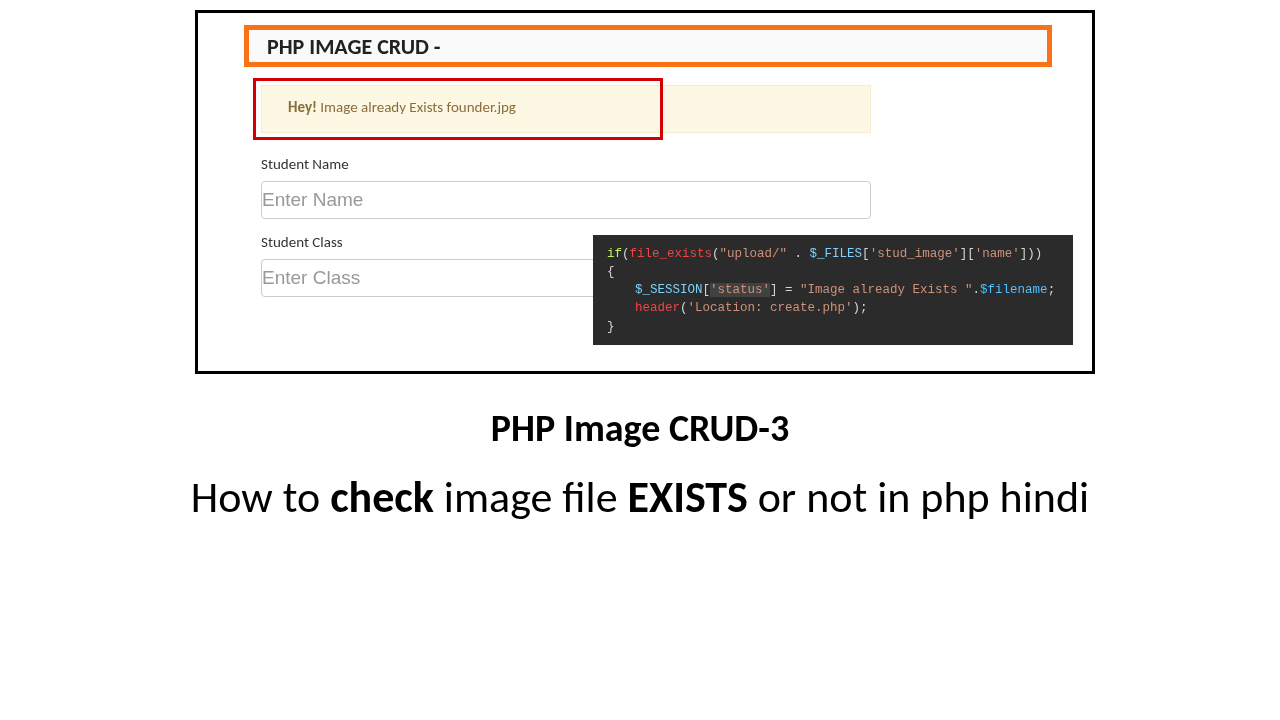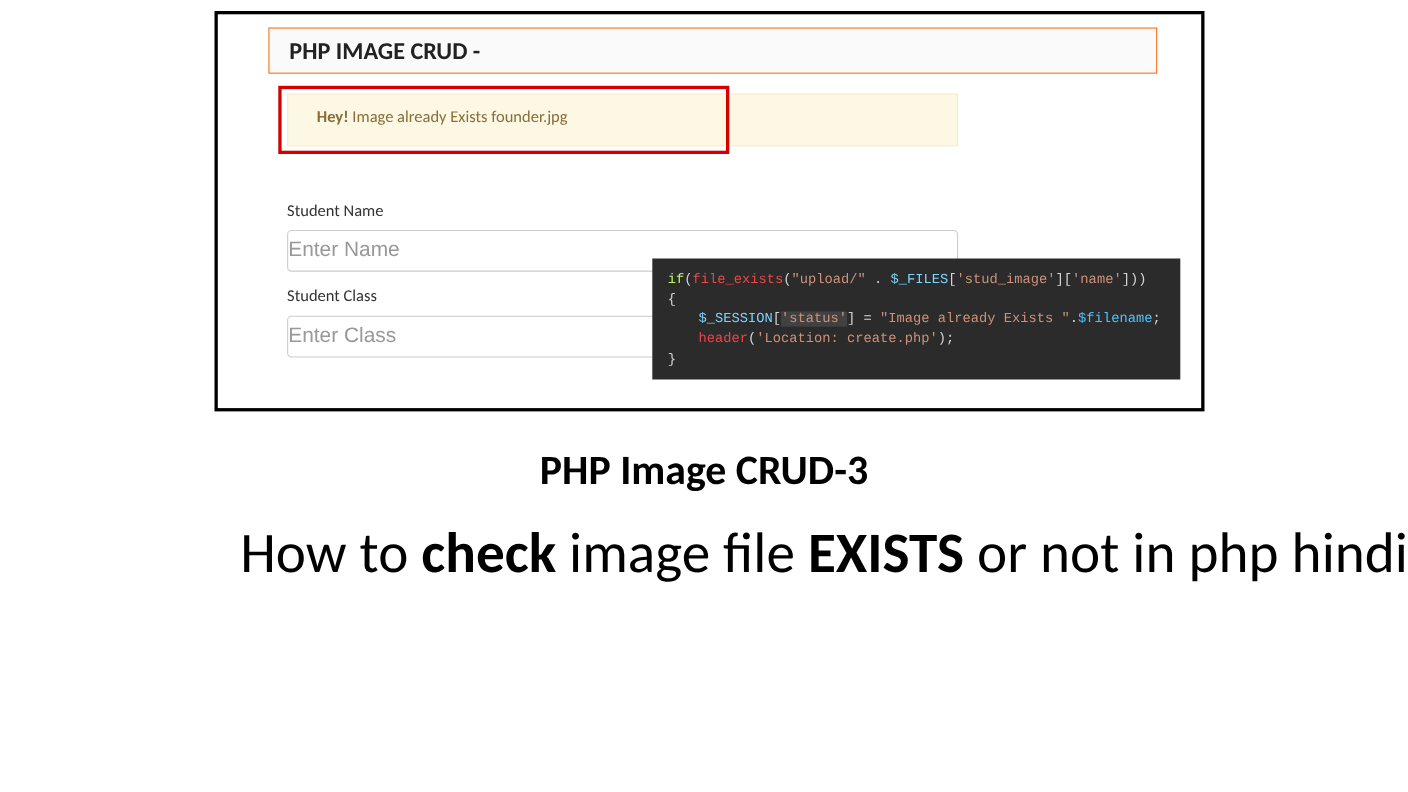--- a/index.html
+++ b/index.html
@@ -20,21 +20,21 @@
     border: 3px solid #000;
     background: #fff;
   }
   .header-bar {
     position: absolute;
     left: 46px;
     top: 12px;
     width: 808px;
     height: 42px;
     background: #fafafa;
-    border: 1px solid #f97316;
+    border: 5px solid #f97316;
     display: flex;
     align-items: center;
     padding-left: 18px;
   }
   .header-title {
     font-size: 22px;
     font-weight: 700;
     color: #222;
   }
   .alert-wrap {
@@ -59,21 +59,21 @@
     position: absolute;
     left: 90px;
     top: 85px;
     font-size: 15px;
     color: #8a6d3b;
   }
   .alert-text strong { font-weight: 700; }
   .form-area {
     position: absolute;
     left: 63px;
-    top: 156px;
+    top: 128px;
     width: 610px;
   }
   .label {
     font-size: 15px;
     color: #333;
     margin-bottom: 8px;
     margin-top: 14px;
   }
   .input {
     width: 100%;
@@ -115,24 +115,23 @@
     text-align: center;
     color: #000;
   }
   .cap-title {
     top: 405px;
     font-size: 38px;
     font-weight: 700;
   }
   .cap-sub {
     top: 470px;
-    font-size: 52px;
+    font-size: 44px;
     font-weight: 400;
     line-height: 1.25;
-    text-align: right;
   }
   .cap-sub strong { font-weight: 700; }
 </style>
 </head>
 <body>
 
 <div class="frame">
 
   <div class="header-bar">
     <span class="header-title">PHP IMAGE CRUD - </span>

